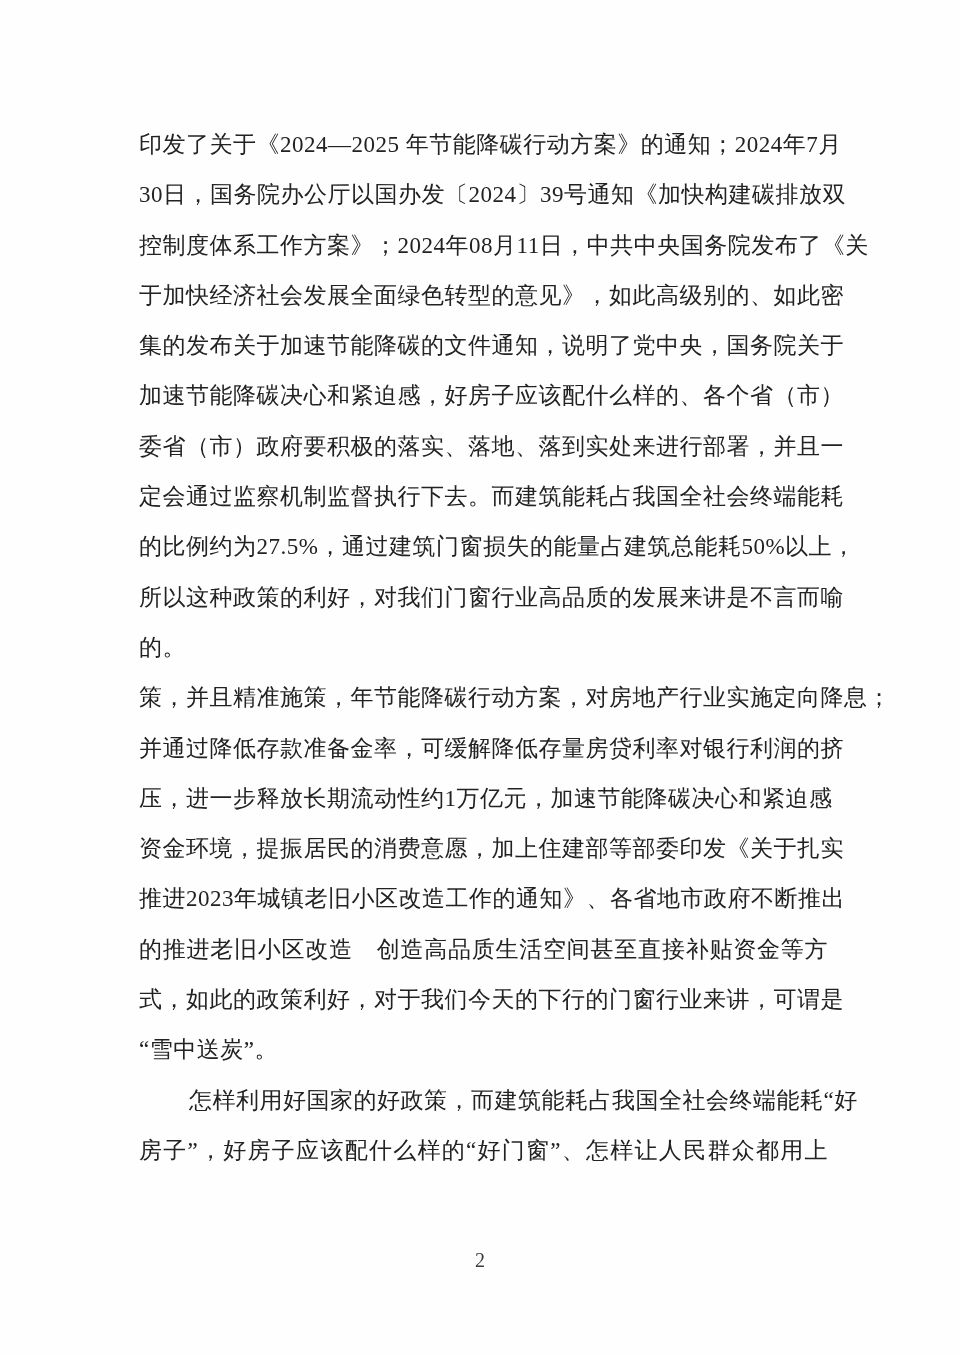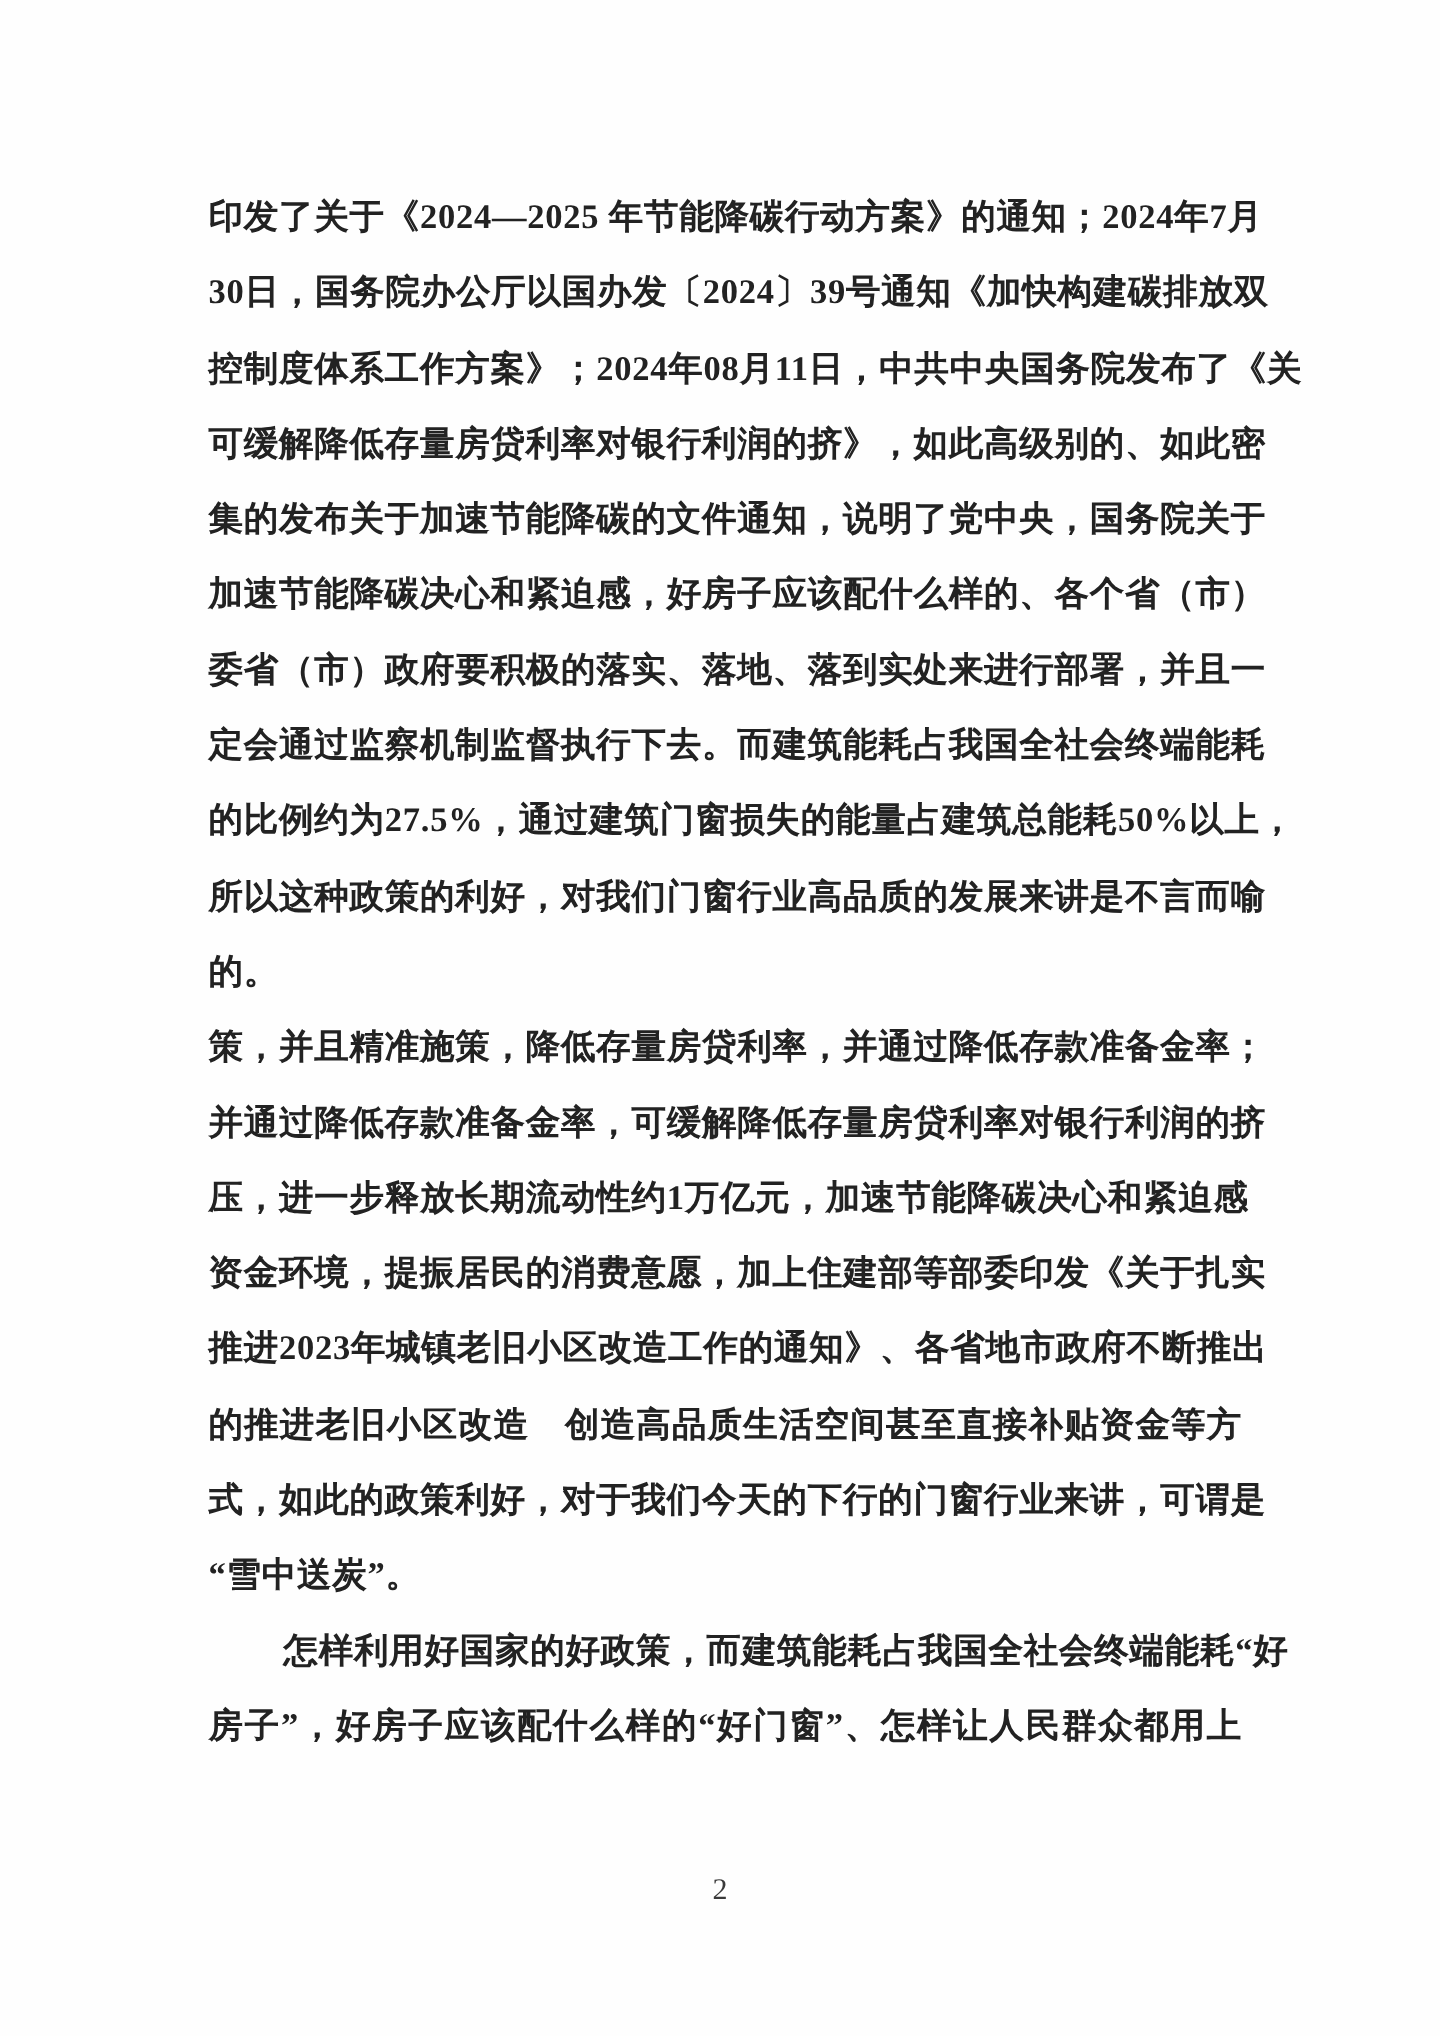--- a/index.html
+++ b/index.html
@@ -24,21 +24,20 @@
     line-height: 50.3px;
     color: #222222;
     letter-spacing: 0.5px;
   }
   .line {
     text-align: justify;
     text-align-last: justify;
     white-space: nowrap;
     height: 50.3px;
     overflow: visible;
-    font-weight: bold;
   }
   .line.para-end {
     text-align-last: left;
     white-space: normal;
   }
   .line.indent {
     text-indent: 50px;
   }
   .page-number {
     position: absolute;
@@ -55,32 +54,32 @@
 <body>
 
 <div class="page">
 
   <div class="textblock">
 
     <div class="para">
       <div class="line">印发了关于《2024—2025 年节能降碳行动方案》的通知；2024年7月</div>
       <div class="line">30日，国务院办公厅以国办发〔2024〕39号通知《加快构建碳排放双</div>
       <div class="line">控制度体系工作方案》；2024年08月11日，中共中央国务院发布了《关</div>
-      <div class="line">可缓解降低存量房贷利率对银行利润的挤》，如此高级别的、如此密</div>
+      <div class="line">于加快经济社会发展全面绿色转型的意见》，如此高级别的、如此密</div>
       <div class="line">集的发布关于加速节能降碳的文件通知，说明了党中央，国务院关于</div>
       <div class="line">加速节能降碳决心和紧迫感，好房子应该配什么样的、各个省（市）</div>
       <div class="line">委省（市）政府要积极的落实、落地、落到实处来进行部署，并且一</div>
       <div class="line">定会通过监察机制监督执行下去。而建筑能耗占我国全社会终端能耗</div>
       <div class="line">的比例约为27.5%，通过建筑门窗损失的能量占建筑总能耗50%以上，</div>
       <div class="line">所以这种政策的利好，对我们门窗行业高品质的发展来讲是不言而喻</div>
       <div class="line para-end">的。</div>
     </div>
 
     <div class="para">
-      <div class="line">策，并且精准施策，降低存量房贷利率，并通过降低存款准备金率；</div>
+      <div class="line">策，并且精准施策，年节能降碳行动方案，对房地产行业实施定向降息；</div>
       <div class="line">并通过降低存款准备金率，可缓解降低存量房贷利率对银行利润的挤</div>
       <div class="line">压，进一步释放长期流动性约1万亿元，加速节能降碳决心和紧迫感</div>
       <div class="line">资金环境，提振居民的消费意愿，加上住建部等部委印发《关于扎实</div>
       <div class="line">推进2023年城镇老旧小区改造工作的通知》、各省地市政府不断推出</div>
       <div class="line">的推进老旧小区改造　创造高品质生活空间甚至直接补贴资金等方</div>
       <div class="line">式，如此的政策利好，对于我们今天的下行的门窗行业来讲，可谓是</div>
       <div class="line para-end">“雪中送炭”。</div>
     </div>
 
     <div class="para">

